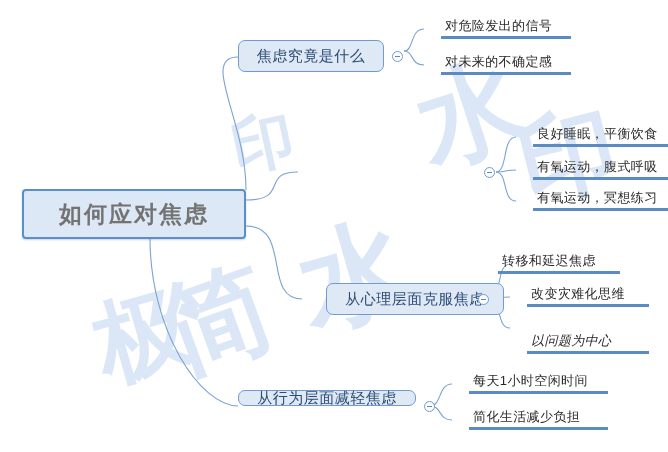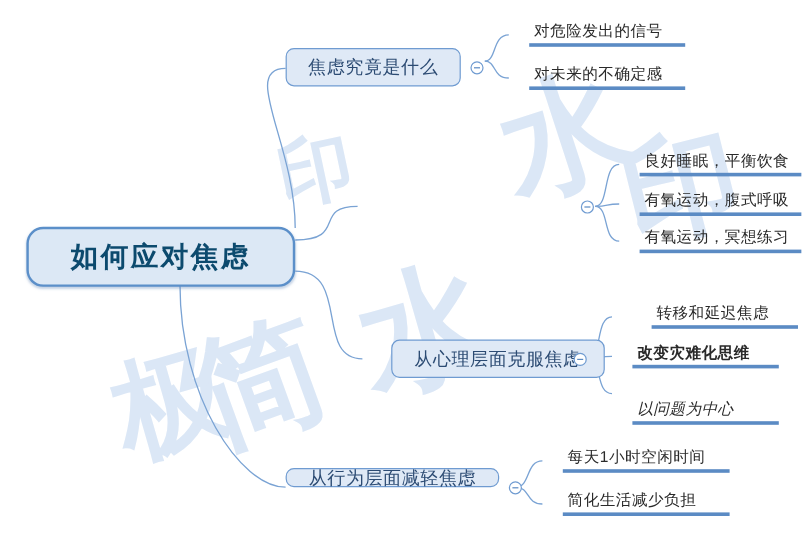--- a/index.html
+++ b/index.html
@@ -48,22 +48,22 @@
     box-sizing: border-box;
     display: flex;
     align-items: center;
     justify-content: center;
     white-space: nowrap;
   }
 
   .root-node {
     background: #dce8f5;
     border: 2px solid #5b8fc9;
-    border-radius: 14px;
-    color: #0c4a6e;
+    border-radius: 4px;
+    color: #737373;
     font-size: 23px;
     font-weight: bold;
     letter-spacing: 2px;
     box-shadow: 0 1px 2px rgba(90,130,180,0.35);
   }
 
   .branch-node {
     background: #dfe9f6;
     border: 1.4px solid #6f9bd1;
     border-radius: 7px;
@@ -171,24 +171,24 @@
   </div>
   <div class="node leaf-node" style="left:516px; top:189px; width:139px; height:22px;">
     <span>有氧运动，冥想练习</span>
   </div>
 
   <div class="node branch-node" style="left:302px; top:283px; width:178px; height:32px;margin-left:24px;">
     <span>从心理层面克服焦虑</span>
   </div>
   <div class="toggle" style="left:478px; top:294px;"></div>
 
-  <div class="node leaf-node" style="left:526px; top:252px; width:122px; height:22px;">
+  <div class="node leaf-node" style="left:481px; top:252px; width:122px; height:22px;">
     <span>转移和延迟焦虑</span>
   </div>
-  <div class="node leaf-node" style="left:510px; top:285px; width:122px; height:22px;font-weight:bold;">
+  <div class="node leaf-node" style="left:510px; top:285px; width:122px; height:22px;">
     <span>改变灾难化思维</span>
   </div>
   <div class="node leaf-node" style="left:510px; top:332px; width:122px; height:22px;font-style:italic;">
     <span>以问题为中心</span>
   </div>
 
   <div class="node branch-node" style="left:238px; top:390px; width:178px; height:16px;">
     <span>从行为层面减轻焦虑</span>
   </div>
   <div class="toggle" style="left:424px; top:401px;"></div>

